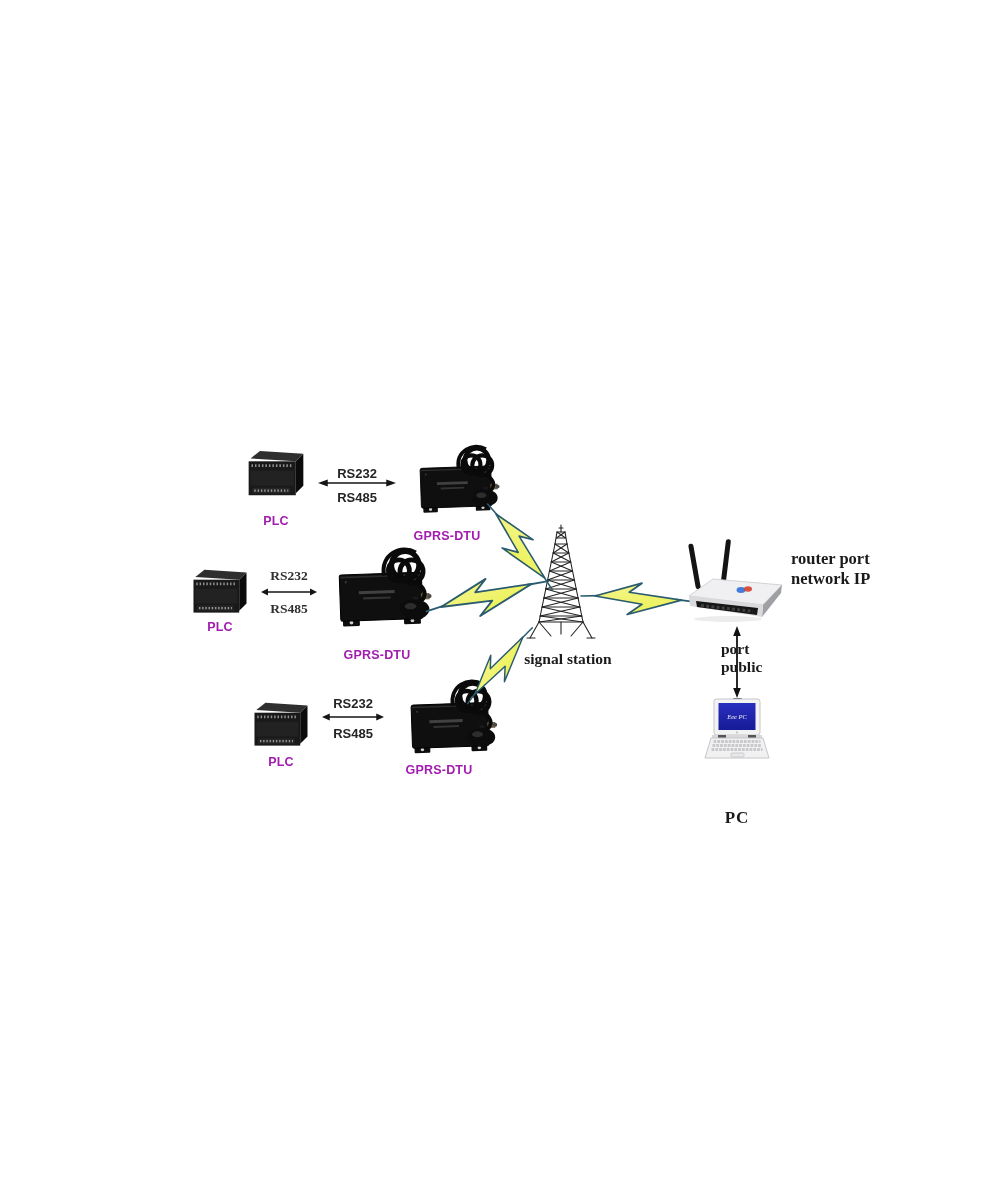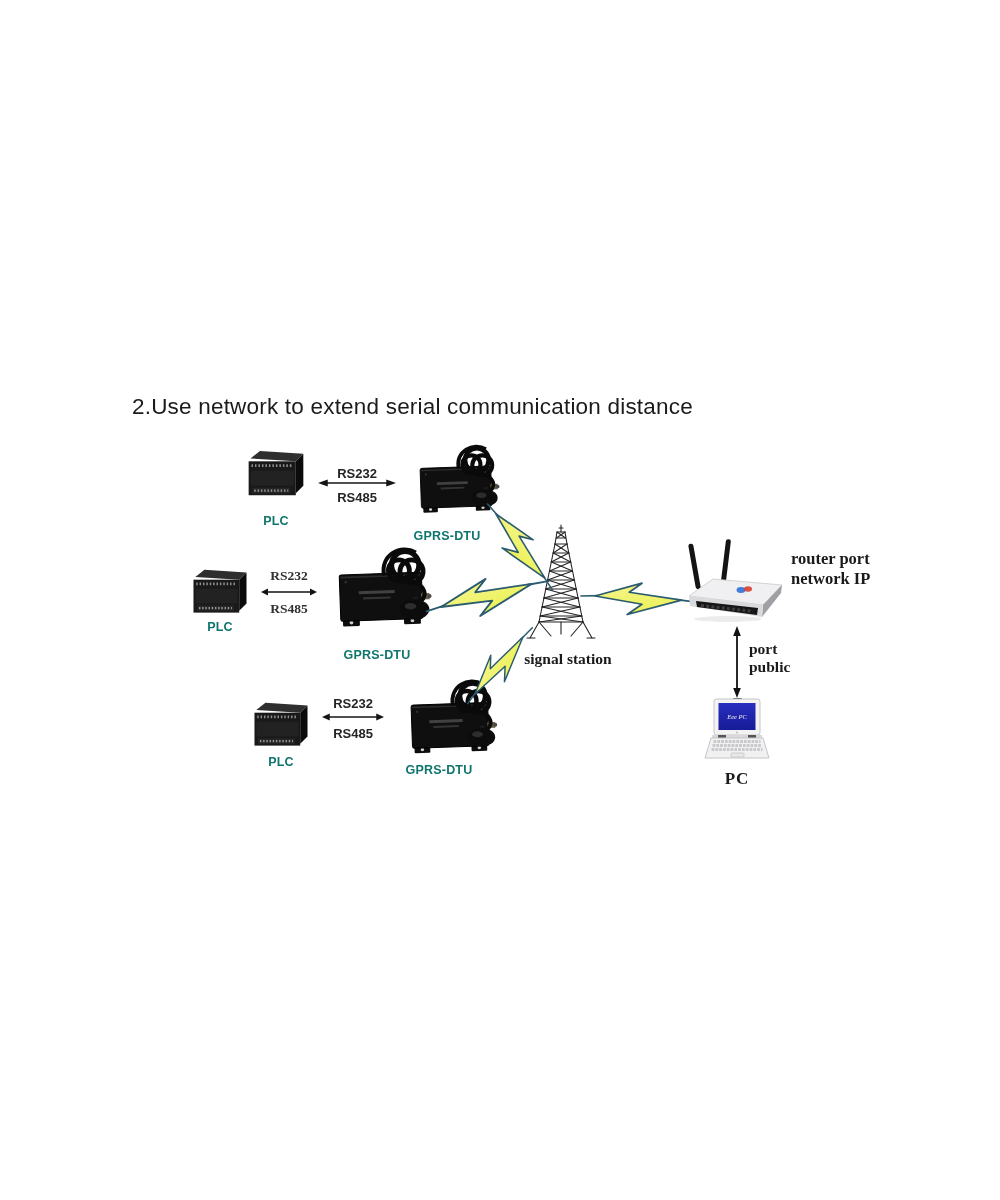--- a/index.html
+++ b/index.html
@@ -1,20 +1,20 @@
 <!DOCTYPE html>
 <html style="--bolt-outline: #2a5b6e;"><head>
 <meta charset="utf-8">
 <style>
   html,body{margin:0;padding:0;background:#fff;}
   .canvas{position:relative;width:1000px;height:1200px;background:#ffffff;overflow:hidden;
           font-family:"Liberation Sans",sans-serif;}
   .abs{position:absolute;}
   .title{font-size:22.5px;color:#1b1b1b;letter-spacing:.2px;white-space:nowrap;}
-  .lbl-dev{font-weight:bold;font-size:12.5px;color:#0f766e;text-align:center;letter-spacing:.2px;}
+  .lbl-dev{font-weight:bold;font-size:12.5px;color:#a21caf;text-align:center;letter-spacing:.2px;}
   .rs-sans{font-weight:bold;font-size:13px;color:#242424;text-align:center;}
   .rs-serif{font-family:"Liberation Serif",serif;font-weight:600;font-size:13.5px;color:#30302e;text-align:center;}
   .serif-bold{font-family:"Liberation Serif",serif;font-weight:bold;color:#1a1a1a;}
   .lbl-station{font-size:15.5px;text-align:center;}
   .lbl-router{font-size:16.5px;line-height:19.5px;}
   .lbl-port{font-size:15.5px;line-height:18px;}
   .lbl-pc{font-size:17px;text-align:center;letter-spacing:1px;}
   svg{display:block;overflow:visible;}
   .bolt-shape{fill:url(#boltGrad);stroke:var(--bolt-outline,#2a5b6e);stroke-width:2;stroke-linejoin:round;}
   .bolt-tail{stroke:var(--bolt-outline,#2a5b6e);stroke-width:2;stroke-linecap:round;}
@@ -71,21 +71,20 @@
       </g>
 
       <g id="sym-harrow">
         <line x1="7" y1="6" x2="73" y2="6" stroke="#151515" stroke-width="1.7"></line>
         <polygon points="0,6 10,2.4 10,9.6" fill="#151515"></polygon>
         <polygon points="80,6 70,2.4 70,9.6" fill="#151515"></polygon>
       </g>
     </defs>
   </svg>
 
-  <div class="abs title" style="left:132px;top:394px;">2.Use network to extend serial communication distance</div>
 
   <div>
     <svg class="abs" style="left:243px;top:446px;" width="66" height="57" viewBox="0 0 70 60">
         <use href="#sym-plc"></use>
       </svg>
     <div class="abs lbl-dev" style="left:243px;top:514px;width:66px;">PLC</div>
     <div class="abs rs-sans" style="left:318px;top:466px;width:78px;">RS232</div>
     <svg class="abs" style="left:318px;top:477px;" width="78" height="12" viewBox="0 0 80 12" preserveAspectRatio="none">
         <use href="#sym-harrow"></use>
       </svg>
@@ -212,35 +211,35 @@
   <div class="abs serif-bold lbl-router" style="left:791px;top:549px;">
     <div>router port</div>
     <div>network IP</div>
   </div>
 
   <svg class="abs" style="left:730px;top:626px;" width="14" height="72" viewBox="0 0 14 72">
     <line x1="7" y1="9" x2="7" y2="63" stroke="#111" stroke-width="1.8"></line>
     <polygon points="7,0 3.2,10 10.8,10" fill="#111"></polygon>
     <polygon points="7,72 3.2,62 10.8,62" fill="#111"></polygon>
   </svg>
-  <div class="abs serif-bold lbl-port" style="left:749px;top:640px;">
+  <div class="abs serif-bold lbl-port" style="left:721px;top:640px;">
     <div>port</div>
     <div>public</div>
   </div>
 
   <svg class="abs" style="left:702px;top:696px;" width="70" height="72" viewBox="0 0 70 72">
     <rect x="31" y="2" width="9" height="3.5" rx="1" fill="#444"></rect>
     <rect x="12" y="3" width="46" height="36" rx="2.5" fill="#f3f3f4" stroke="#c6c6c9"></rect>
     <rect x="16.5" y="7" width="37" height="27" fill="url(#scrGrad)"></rect>
     <text x="35" y="23" text-anchor="middle" font-size="6.5" font-style="italic" font-family="Liberation Serif, serif" fill="#ffffff" opacity="0.95">Eee PC</text>
     <circle cx="35" cy="36.5" r="1" fill="#bbb"></circle>
     <rect x="10" y="39" width="50" height="3" fill="#d9d9db"></rect>
     <rect x="16" y="39" width="8" height="3" fill="#555"></rect>
     <rect x="46" y="39" width="8" height="3" fill="#555"></rect>
     <polygon points="9,42 61,42 67,62 3,62" fill="#f1f1f2" stroke="#c6c6c9"></polygon>
     <line x1="11.5" y1="45.5" x2="58.5" y2="45.5" stroke="#c9c9cd" stroke-width="3" stroke-dasharray="2.8 1"></line>
     <line x1="10.5" y1="49.5" x2="59.5" y2="49.5" stroke="#c9c9cd" stroke-width="3" stroke-dasharray="2.8 1"></line>
     <line x1="9.5" y1="53.5" x2="60.5" y2="53.5" stroke="#c9c9cd" stroke-width="3" stroke-dasharray="2.8 1"></line>
     <rect x="29" y="57" width="13" height="4" rx="1" fill="#e8e8ea" stroke="#c0c0c4" stroke-width="0.7"></rect>
   </svg>
-  <div class="abs serif-bold lbl-pc" style="left:702px;top:769px;width:70px;">PC</div>
+  <div class="abs serif-bold lbl-pc" style="left:702px;top:808px;width:70px;">PC</div>
 
 </div>
 
 </body></html>

